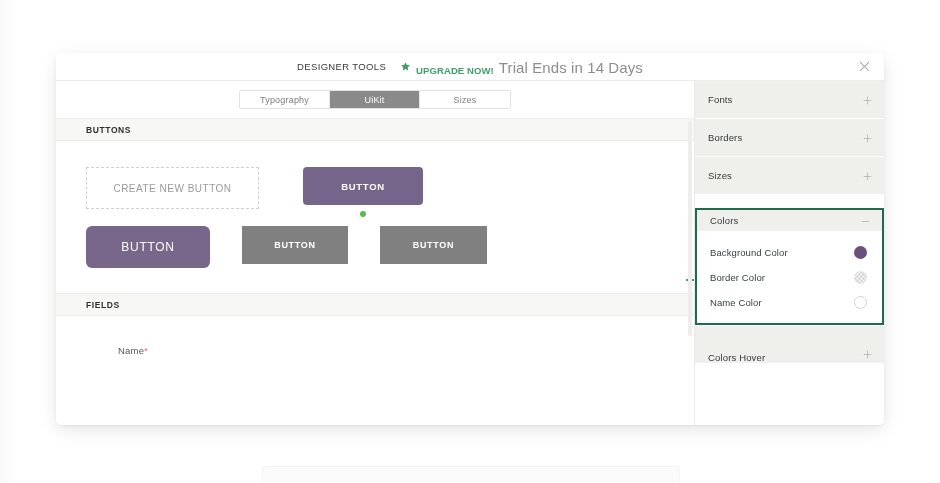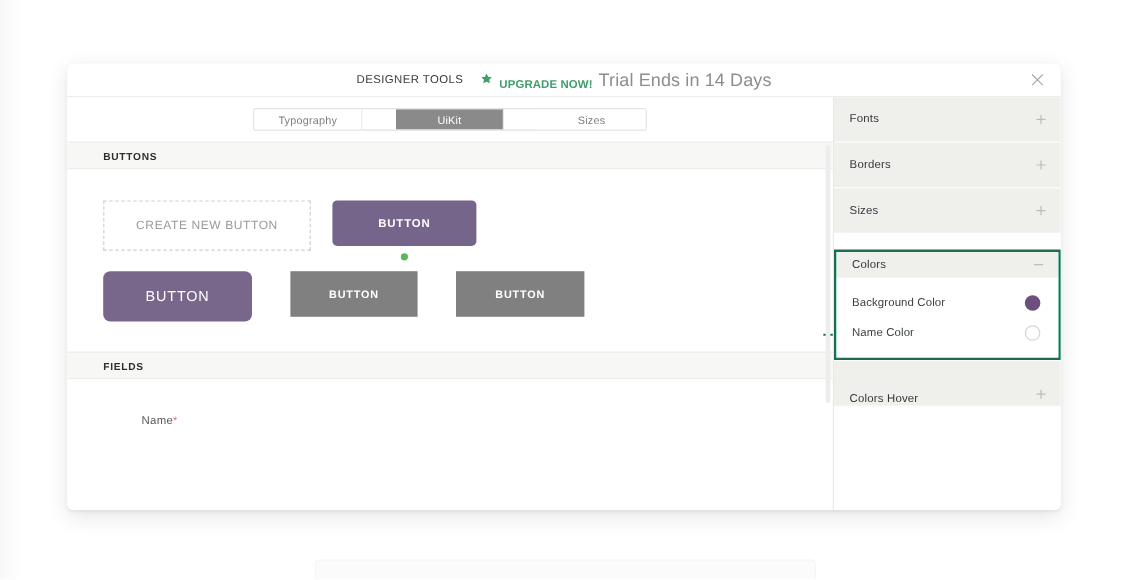--- a/index.html
+++ b/index.html
@@ -127,21 +127,20 @@
     justify-content: center;
     background: #ffffff;
   }
   .tabstrip {
     display: flex;
     height: 19px;
     border: 1px solid #e2e2e2;
     border-radius: 2px;
     overflow: hidden;
     background: #ffffff;
-    gap: 28px;
   }
   .tab {
     width: 90px;
     display: flex;
     align-items: center;
     justify-content: center;
     font-size: 9px;
     color: #7d7d7d;
     letter-spacing: .2px;
     cursor: pointer;
@@ -169,21 +168,21 @@
     color: #2f2f2f;
   }
 
   
   .buttons-area {
     padding: 26px 0 0 30px;
     position: relative;
     height: 152px;
   }
   .btn-row { display: flex; align-items: flex-start; }
-  .btn-row-1 { gap: 18px; }
+  .btn-row-1 { gap: 44px; }
   .btn-row-2 { gap: 32px; margin-top: 17px; }
 
   .create-new {
     width: 173px; height: 42px;
     border: 1px dashed #cfcfcf;
     display: flex; align-items: center; justify-content: center;
     font-size: 10px;
     letter-spacing: .5px;
     color: #9a9a9a;
     background: #ffffff;
@@ -449,20 +448,24 @@
                 <path d="M0.8 5 H9.2" stroke="#bdbdb8" stroke-width="1.1"></path>
               </svg>
             </span>
           </div>
           <div class="colors-body">
             <div class="color-row">
               <span class="label">Background Color</span>
               <span class="swatch swatch-fill"></span>
             </div>
             <div class="color-row">
+              <span class="label">Border Color</span>
+              <span class="swatch swatch-trans"></span>
+            </div>
+            <div class="color-row">
               <span class="label">Name Color</span>
               <span class="swatch swatch-empty"></span>
             </div>
           </div>
         </div>
 
         <div class="panel-row colors-hover-row">
           <span class="label">Colors Hover</span>
           <span class="pm-icon">
             <svg width="9" height="9" viewBox="0 0 10 10">

